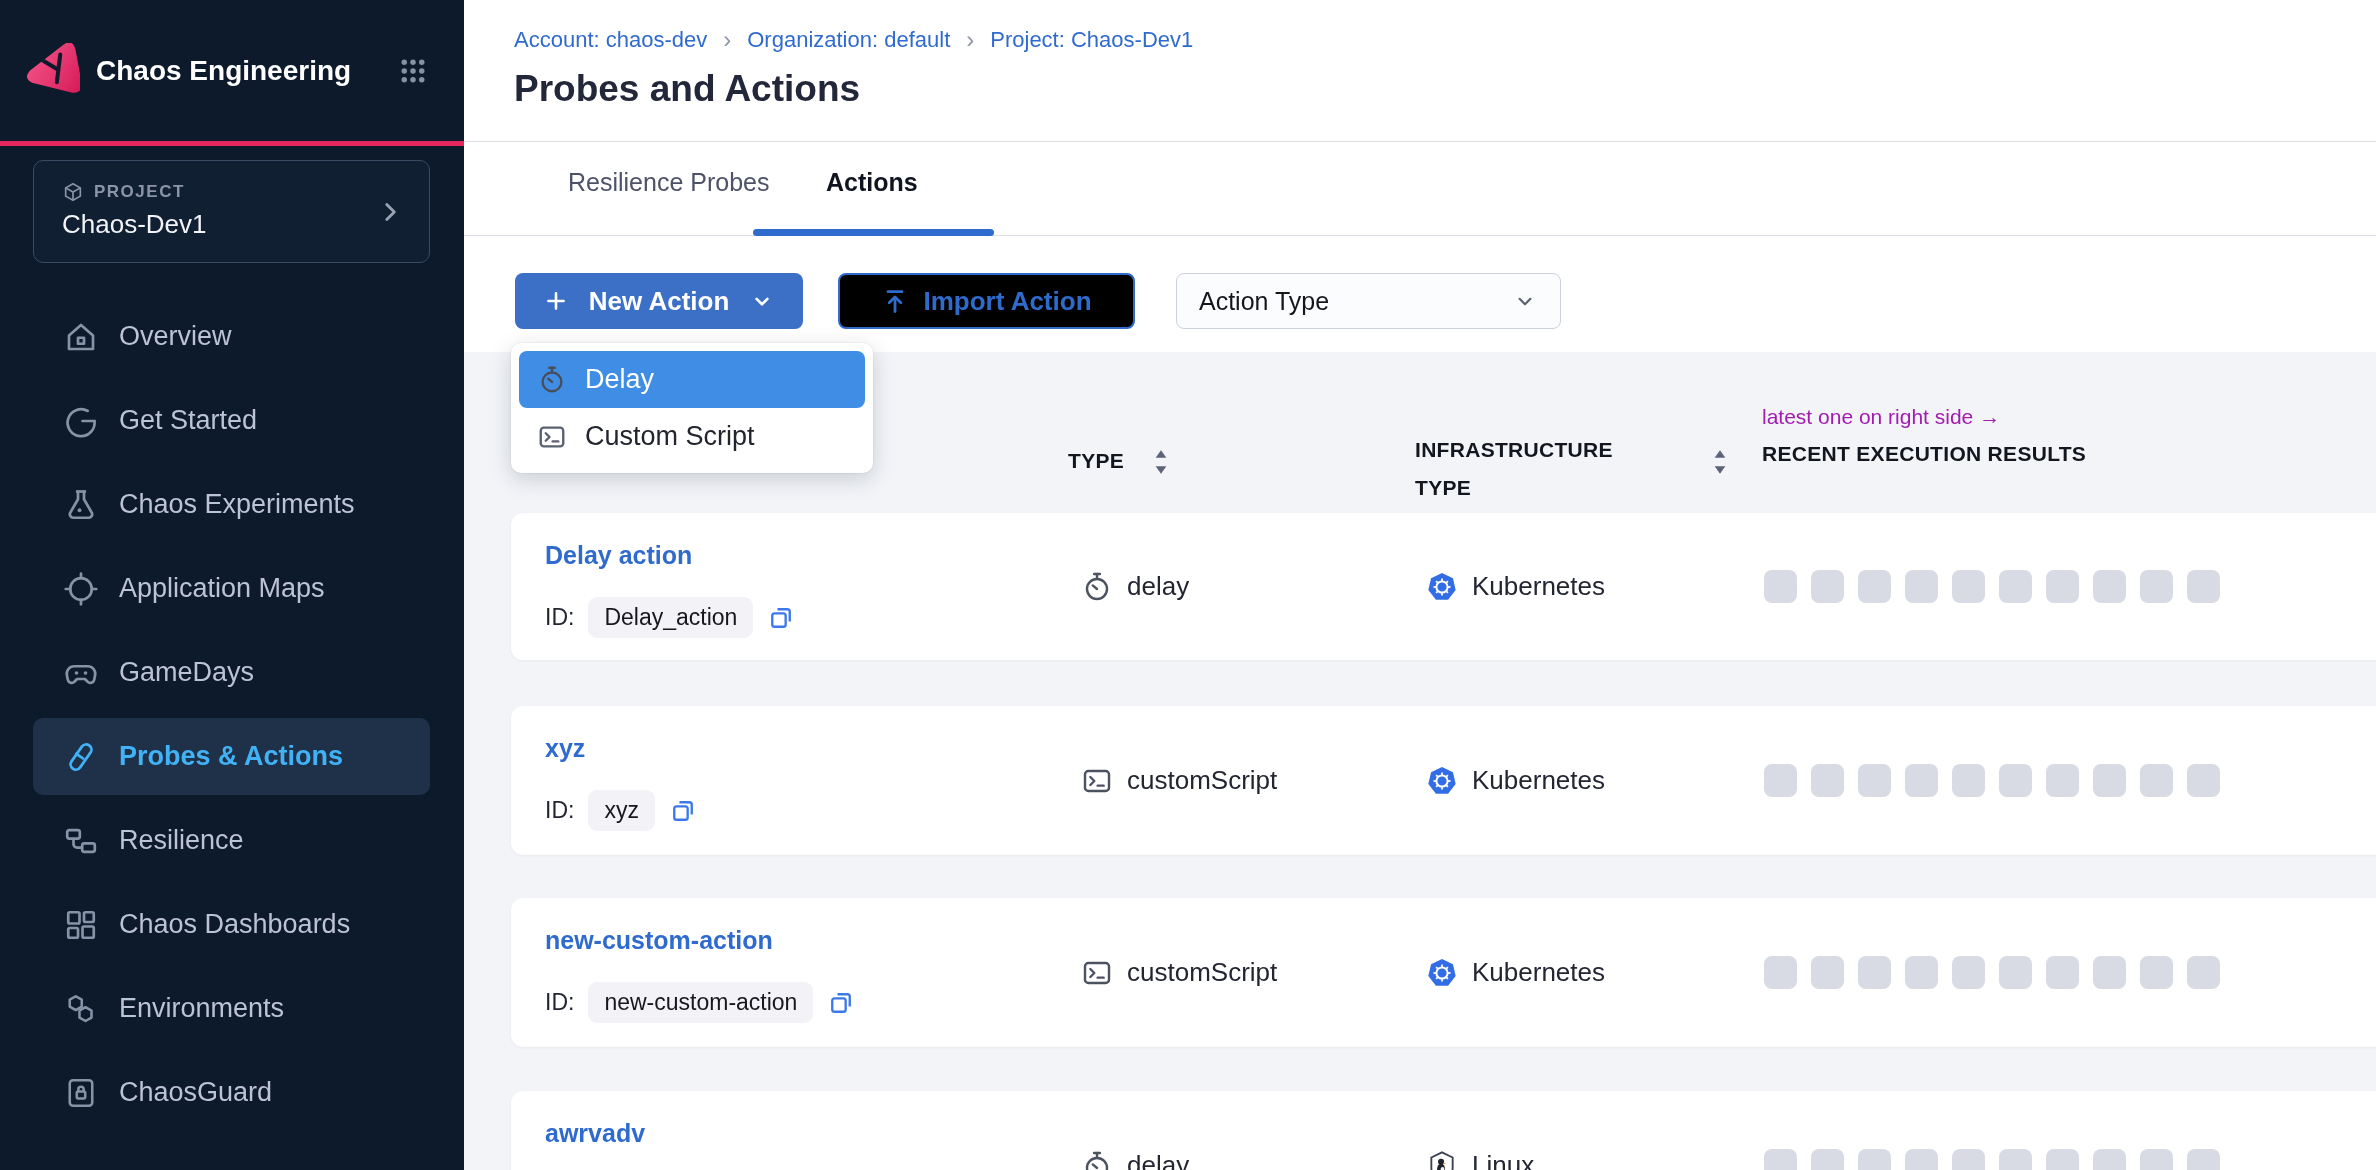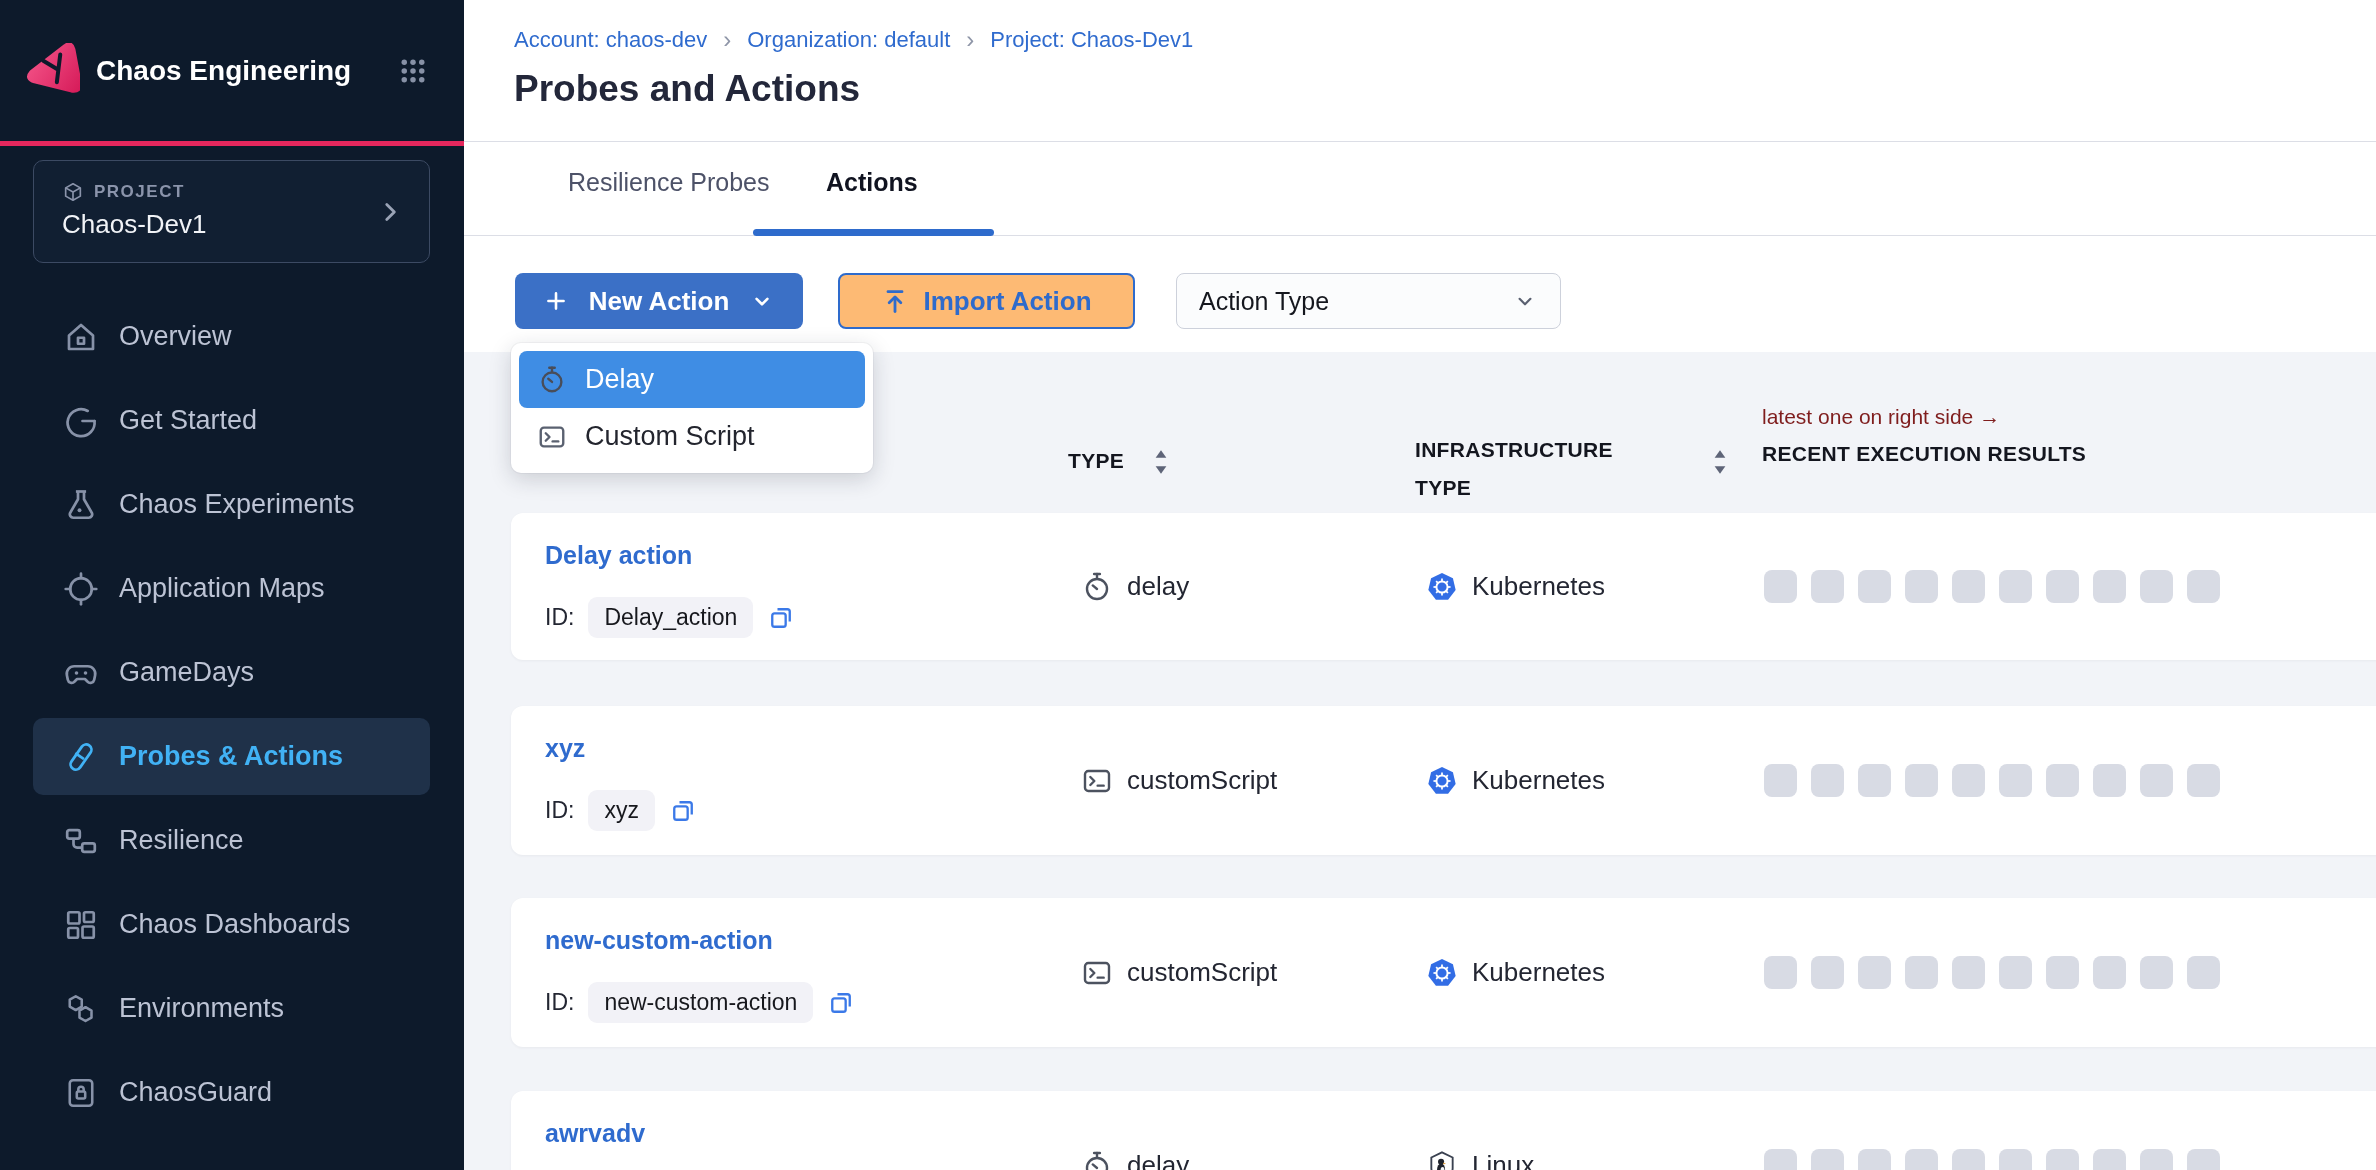--- a/index.html
+++ b/index.html
@@ -40,34 +40,34 @@
   .tabs { position:absolute; left:0; right:0; top:142px; height:94px; }
   .tab { position:absolute; top:26px; font-size:25px; color:#4d5268; cursor:pointer; }
   .tab.t1 { left:60px;margin-left:44px; }
   .tab.t2 { left:362px; font-weight:bold; color:#101320; }
   .tab-underline { position:absolute; left:289px; top:87px; width:241px; height:7px; border-radius:4px; background:#2e6bcc; }
   .divider-tabs { position:absolute; left:0; right:0; top:93px; height:1px; background:#dcdee6; }
 
   .toolbar { position:absolute; left:0; right:0; top:236px; height:116px; background:#fff; }
   .btn-primary { position:absolute; left:51px; top:37px; width:288px; height:56px; background:#3b70c6; border:none; border-radius:8px; color:#fff; font-family:inherit; font-size:26px; font-weight:bold; display:flex; align-items:center; justify-content:center; gap:20px; cursor:pointer; }
   .btn-primary svg { width:26px; height:26px; }
-  .btn-outline { position:absolute; left:374px; top:37px; width:297px; height:56px; background:#fdba74; border:2px solid #2e6bcc; border-radius:8px; color:#2e6bcc; font-family:inherit; font-size:26px; font-weight:bold; display:flex; align-items:center; justify-content:center; gap:14px; cursor:pointer; }
+  .btn-outline { position:absolute; left:374px; top:37px; width:297px; height:56px; background:#000000; border:2px solid #2e6bcc; border-radius:8px; color:#2e6bcc; font-family:inherit; font-size:26px; font-weight:bold; display:flex; align-items:center; justify-content:center; gap:14px; cursor:pointer; }
   .btn-outline svg { width:28px; height:28px; }
   .select { position:absolute; left:712px; top:37px; width:385px; height:56px; background:#fbfcfd; border:1.5px solid #cdd1db; border-radius:8px; display:flex; align-items:center; padding:0 22px; font-size:25px; color:#15171e; cursor:pointer; }
   .select svg { width:26px; height:26px; margin-left:auto; color:#5a6070; }
 
   .table-area { position:absolute; left:0; right:0; top:352px; bottom:0; background:#f2f4f8; }
   .th { position:absolute; font-size:21px; font-weight:bold; color:#14161f; letter-spacing:.3px; line-height:38px; }
   .th-type { left:604px; top:90px; }
   .th-infra { left:951px; top:79px; }
   .sort { position:absolute; width:26px; height:30px; color:#5e6478; cursor:pointer; }
   .sort.s1 { left:684px; top:95px; }
   .sort.s2 { left:1243px; top:95px; }
   .th-results { position:absolute; left:1298px; top:50px; }
-  .th-hint { font-size:21px; color:#7f1d1d; font-weight:normal; line-height:30px; }
+  .th-hint { font-size:21px; color:#a21caf; font-weight:normal; line-height:30px; }
   .th-restext { font-size:21px; font-weight:bold; color:#14161f; letter-spacing:.3px; margin-top:10px; }
 
   .row { position:absolute; left:47px; right:-24px; height:149px; background:#fff; border-radius:12px; box-shadow:0 1px 3px rgba(35,40,60,.05); }
   .r1 { top:161px; height:147px; } .r2 { top:354px; } .r3 { top:546px; } .r4 { top:739px; }
   .row-name { position:absolute; left:34px; top:28px; font-size:25px; font-weight:bold; color:#2f6bce; cursor:pointer; }
   .row-idline { position:absolute; left:34px; top:84px; display:flex; align-items:center; gap:14px; font-size:23px; color:#232632; }
   .id-chip { background:#f2f2f7; border-radius:9px; padding:7px 16px; color:#17181d; }
   .copy-icon { width:28px; height:28px; color:#3b79e8; cursor:pointer; }
   .cell { position:absolute; top:0; height:100%; display:flex; align-items:center; gap:14px; font-size:26px; color:#232632; }
   .cell-type { left:570px; }

